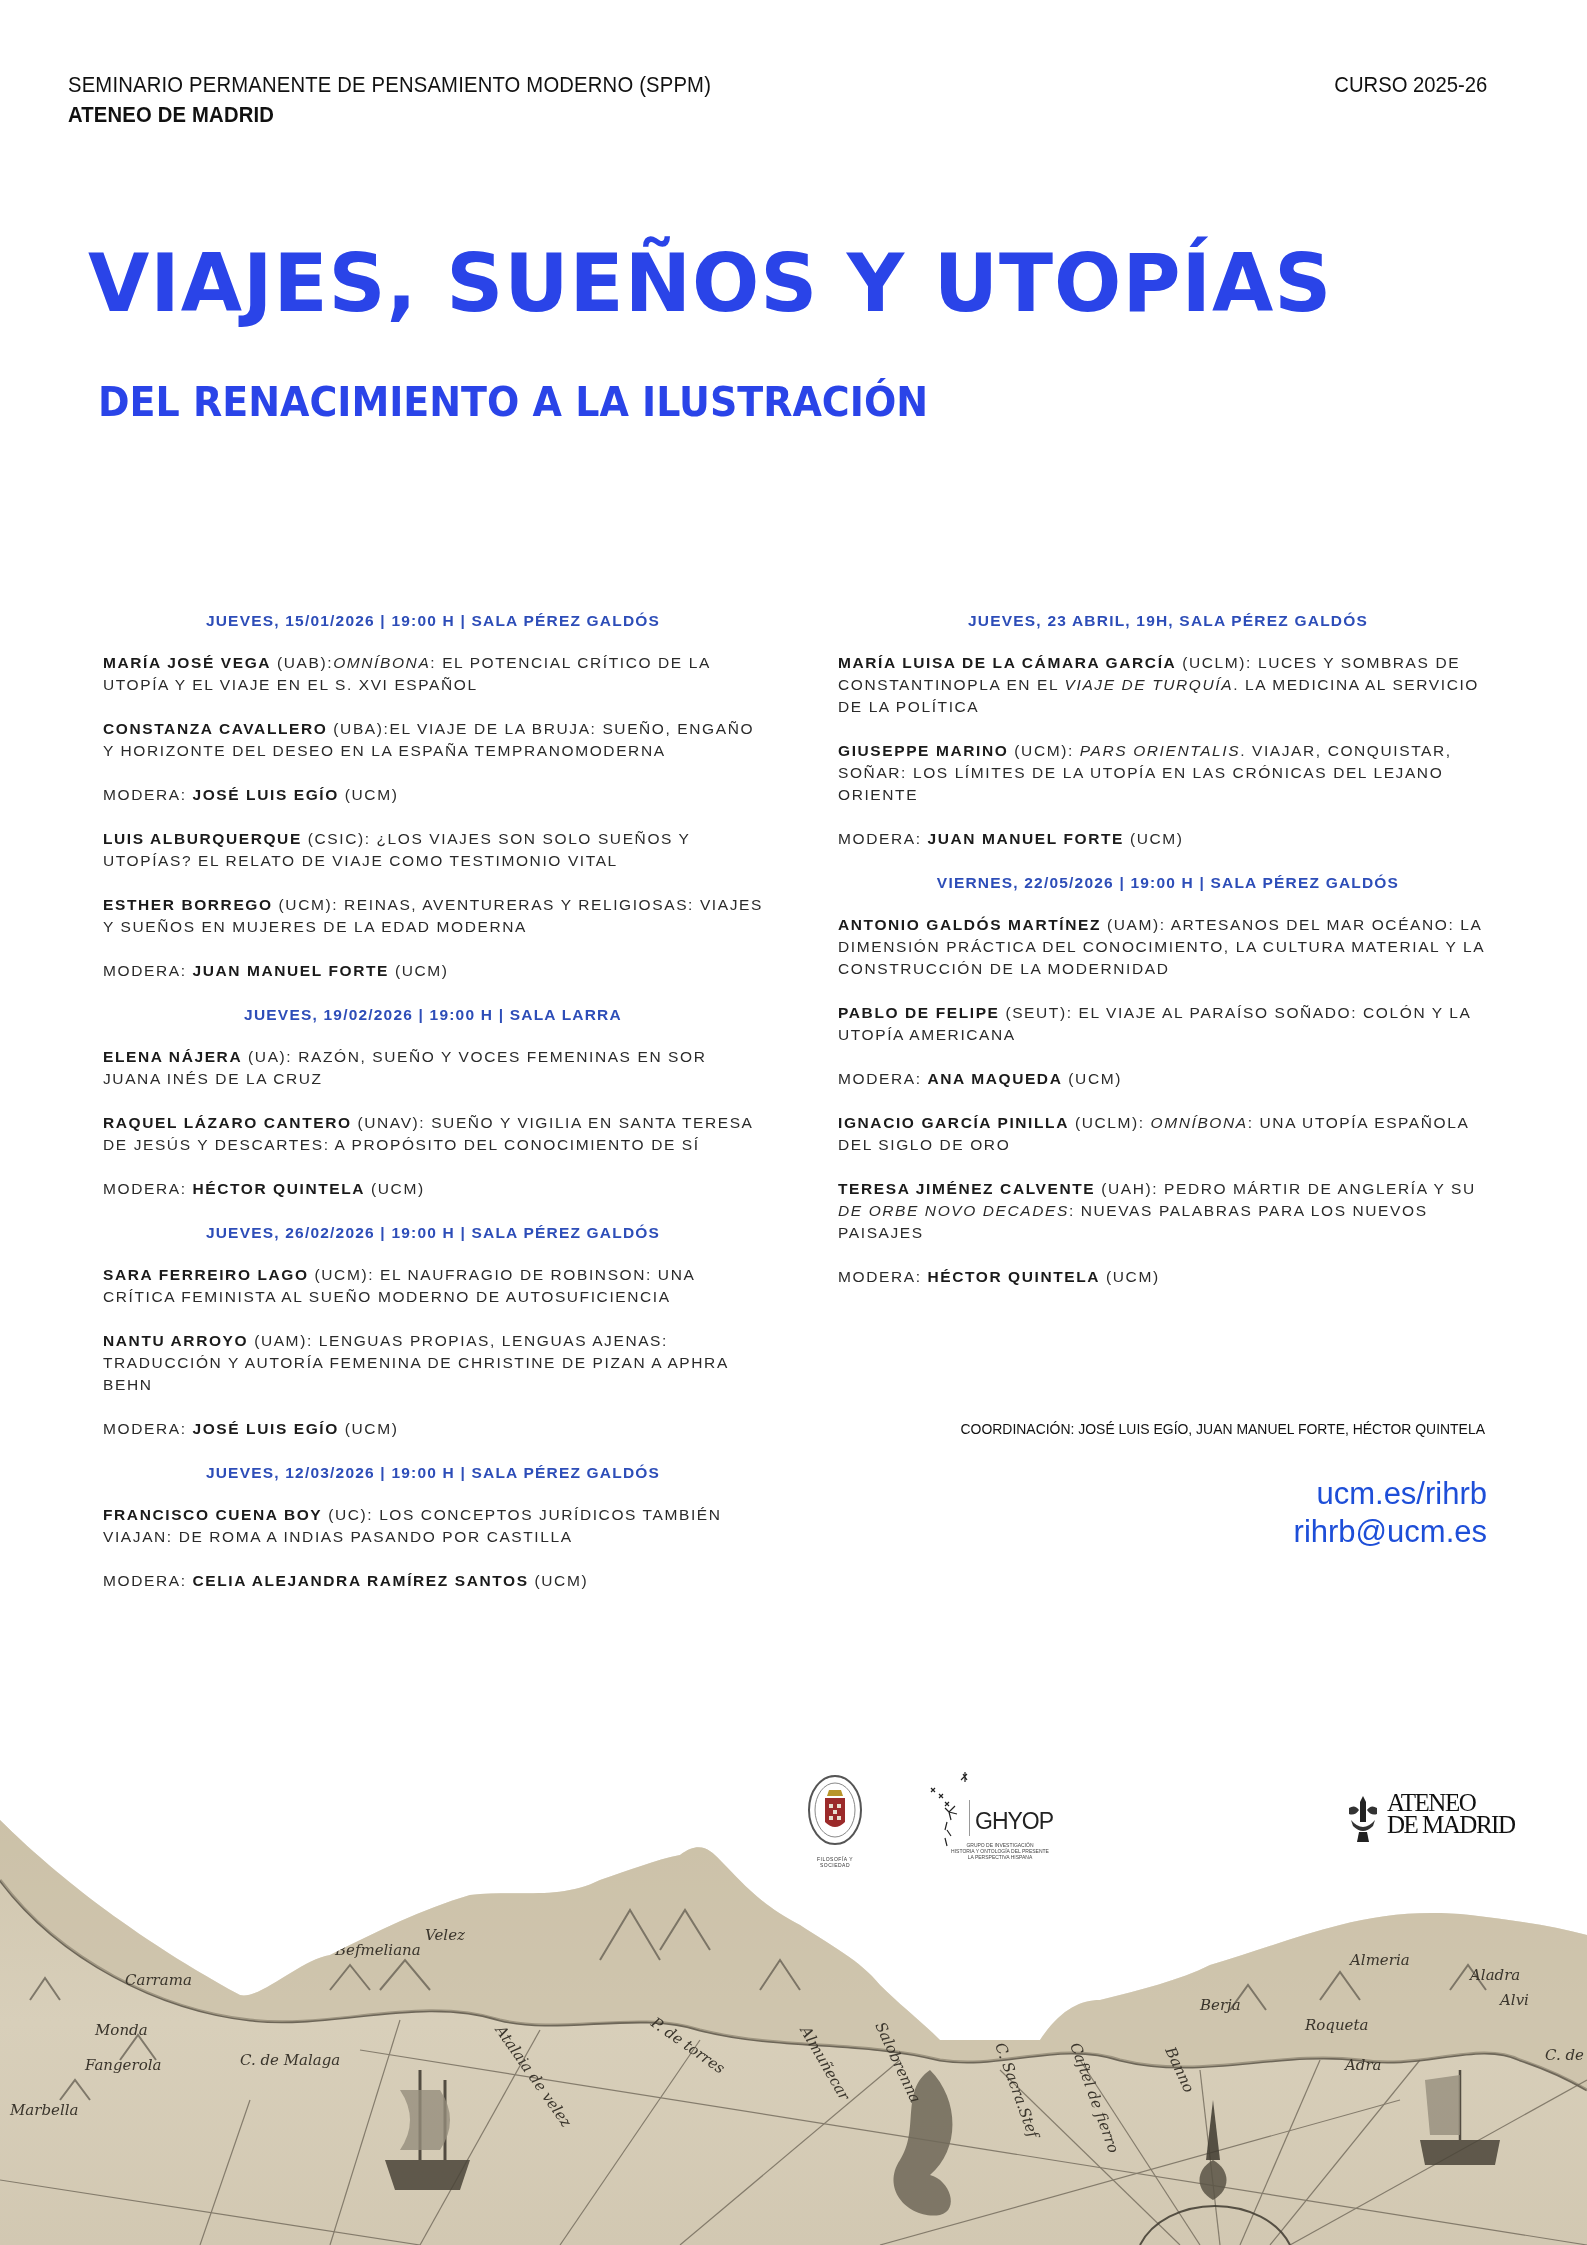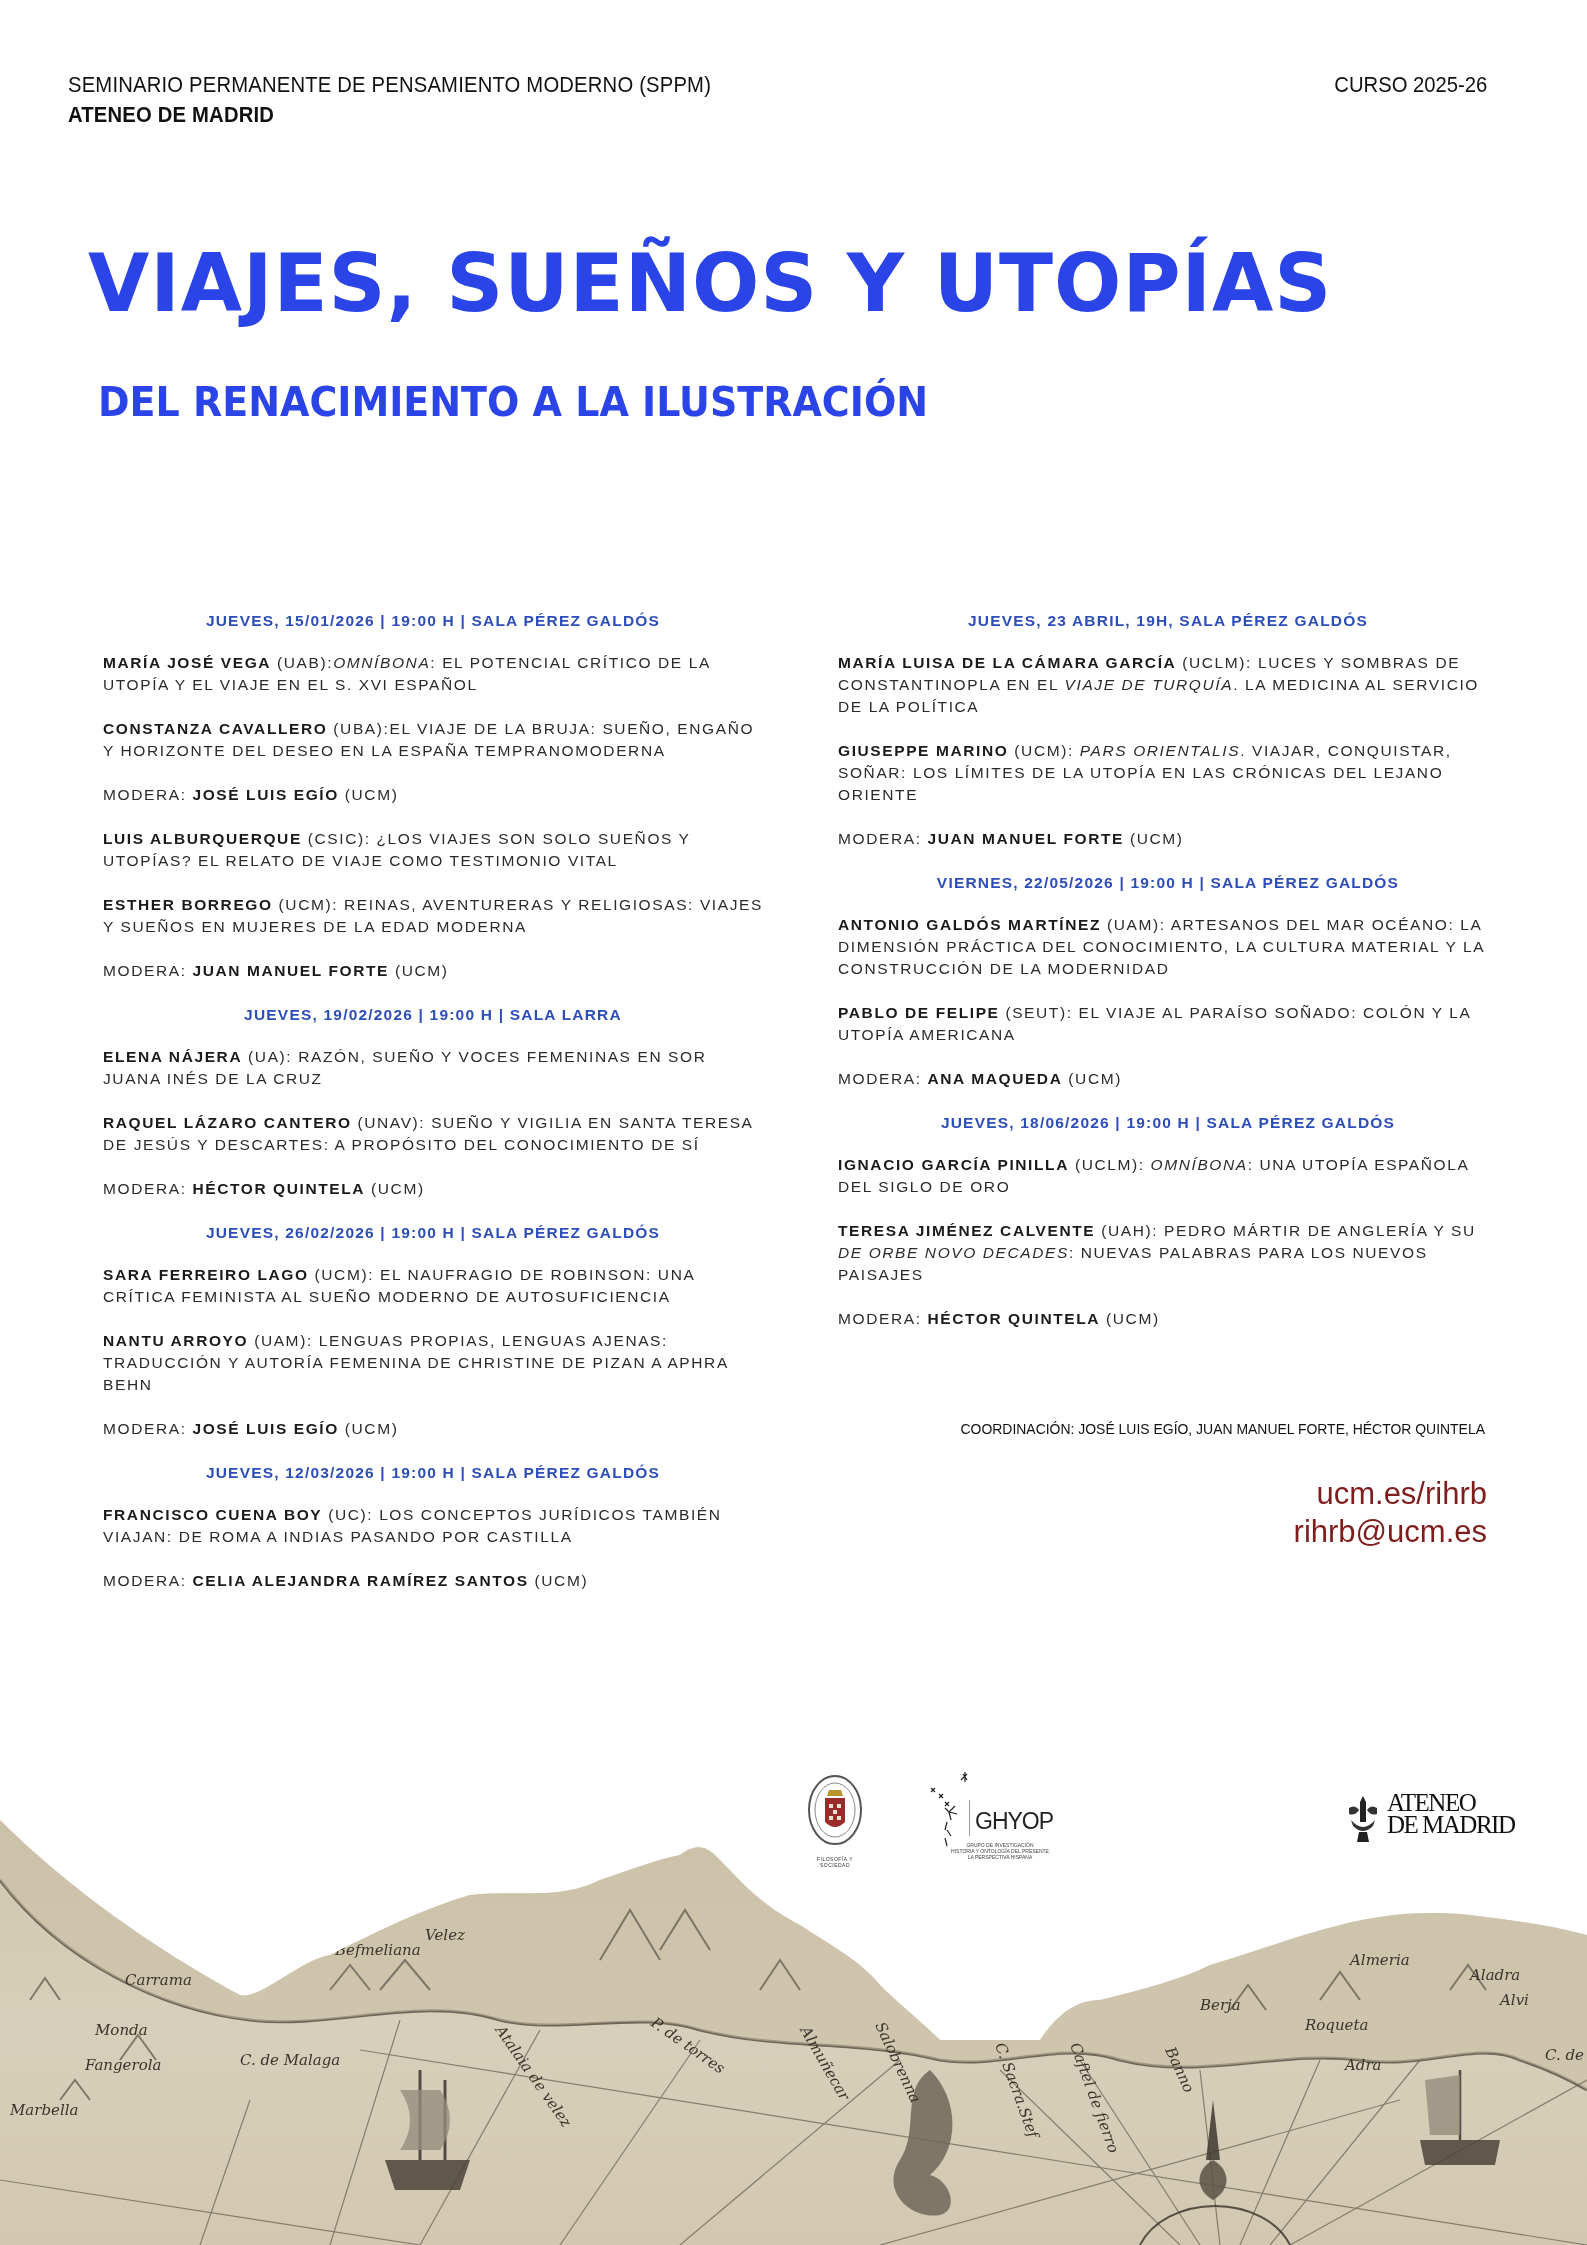--- a/index.html
+++ b/index.html
@@ -102,21 +102,21 @@
       transform: scaleX(0.93);
       transform-origin: right;
     }
     .contact {
       position: absolute;
       right: 100px;
       top: 1475px;
       text-align: right;
       font-size: 31px;
       line-height: 38px;
-      color: #7f1d1d;
+      color: #1d4ed8;
       margin-left: 22px;
     }
     .map {
       position: absolute;
       left: 0;
       top: 0;
       width: 1587px;
       height: 2245px;
       pointer-events: none;
     }
@@ -188,21 +188,20 @@
   </div>
 
   <div>
     <div class="session-head">VIERNES, 22/05/2026 | 19:00 H | SALA PÉREZ GALDÓS</div>
     <div class="talk"><span class="spk">ANTONIO GALDÓS MARTÍNEZ</span><span> (UAM): </span><span>ARTESANOS DEL MAR OCÉANO: LA DIMENSIÓN PRÁCTICA DEL CONOCIMIENTO, LA CULTURA MATERIAL Y LA CONSTRUCCIÓN DE LA MODERNIDAD</span></div>
     <div class="talk"><span class="spk">PABLO DE FELIPE</span><span> (SEUT): </span><span>EL VIAJE AL PARAÍSO SOÑADO: COLÓN Y LA UTOPÍA AMERICANA</span></div>
     <div class="moderator"><span>MODERA: </span><span class="spk">ANA MAQUEDA</span><span> (UCM)</span></div>
   </div>
 
   <div>
-    <div class="session-head">JUEVES, 18/06/2026 | 19:00 H | SALA PÉREZ GALDÓS</div>
     <div class="talk"><span class="spk">IGNACIO GARCÍA PINILLA</span><span> (UCLM): </span><em>OMNÍBONA</em><span>: UNA UTOPÍA ESPAÑOLA DEL SIGLO DE ORO</span></div>
     <div class="talk"><span class="spk">TERESA JIMÉNEZ CALVENTE</span><span> (UAH): </span><span>PEDRO MÁRTIR DE ANGLERÍA Y SU </span><em>DE ORBE NOVO DECADES</em><span>: NUEVAS PALABRAS PARA LOS NUEVOS PAISAJES</span></div>
     <div class="moderator"><span>MODERA: </span><span class="spk">HÉCTOR QUINTELA</span><span> (UCM)</span></div>
   </div>
 </div>
 
 <div class="coord">COORDINACIÓN: JOSÉ LUIS EGÍO, JUAN MANUEL FORTE, HÉCTOR QUINTELA</div>
 <div class="contact">
   <div>ucm.es/rihrb</div>
   <div>rihrb@ucm.es</div>

